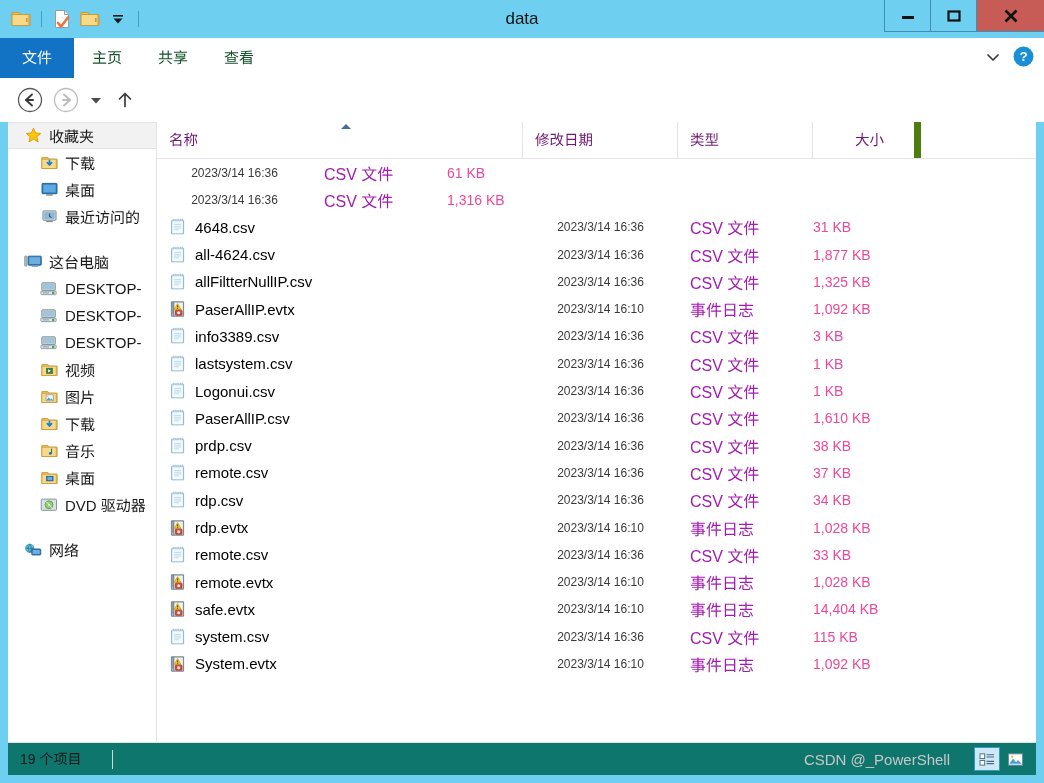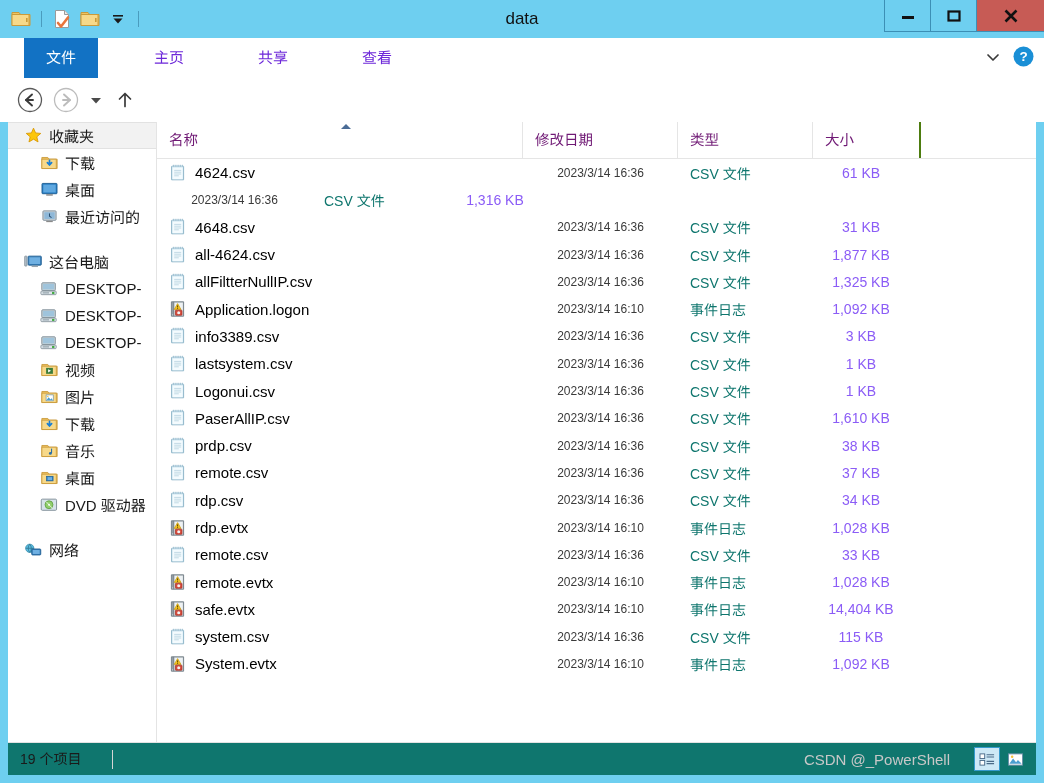--- a/index.html
+++ b/index.html
@@ -88,32 +88,31 @@
   #ribbon {
     position: absolute;
     left: 0; top: 38px;
     width: 1044px;
     height: 40px;
     background: #ffffff;
     border-bottom: 1px solid #dcdcdc;
   }
   #tabs {
     position: absolute;
-    left: 24px; top: 0;
+    left: 0; top: 0;
     height: 40px;
     display: flex;
     align-items: flex-start;
-    gap: 38px;
   }
   .tab {
     padding: 0 18px;
     height: 40px;
     line-height: 40px;
     font-size: 15px;
-    color: #6d28d9;
+    color: #14532d;
     cursor: default;
     white-space: nowrap;
   }
   .tab.file {
     background: #1272c4;
     color: #ffffff;
     padding: 0 22px;
   }
   #ribbon-right {
     position: absolute;
@@ -292,21 +291,21 @@
     height: 36px;
     line-height: 36px;
     font-size: 14.5px;
     color: #701a75;
     padding-left: 12px;
     box-sizing: border-box;
     border-right: 1px solid #e5e5e5;
     cursor: default;
     white-space: nowrap;
   }
-  .colhdr:last-child { border-right: 2px solid #4d7c0f; }
+  .colhdr:last-child { border-right: 7px solid #4d7c0f; text-align: center; }
   #col-name { width: 366px; }
   #col-date { width: 155px; }
   #col-type { width: 135px; }
   #col-size { width: 108px; }
   #sort-arrow {
     position: absolute;
     left: 184px; top: 2px;
     width: 0; height: 0;
     border-left: 5px solid transparent;
     border-right: 5px solid transparent;
@@ -340,31 +339,31 @@
     width: 155px;
     font-size: 12px;
     color: #3a3a3a;
     white-space: nowrap;
     box-sizing: border-box;
     text-align: center;
   }
   .cell-type {
     width: 135px;
     padding-left: 12px;
-    font-size: 14px;
-    color: #0f766e;
+    font-size: 16px;
+    color: #a21caf;
     white-space: nowrap;
     box-sizing: border-box;
   }
   .cell-size {
     width: 108px;
     padding-right: 12px;
-    text-align: center;
+    text-align: left;
     font-size: 14px;
-    color: #8b5cf6;
+    color: #ec4899;
     white-space: nowrap;
     box-sizing: border-box;
   }
 
   
   #statusbar {
     position: absolute;
     left: 8px; top: 742px;
     width: 1028px;
     height: 33px;
@@ -763,32 +762,20 @@
           <span>名称</span>
           <span id="sort-arrow"></span>
         </div>
         <div class="colhdr" id="col-date">修改日期</div>
         <div class="colhdr" id="col-type">类型</div>
         <div class="colhdr" id="col-size">大小</div>
       </div>
 
       <div id="rows">
           <div class="row">
-            <div class="cell-name">
-              <span class="file-ico">
-                <svg width="18" height="18" viewBox="0 0 18 18">
-      <path d="M2.6 2.4 h12 v13.4 h-12 Z" fill="#dff0f8" stroke="#8fb6c9" stroke-width="1"></path>
-      <path d="M3.8 3.6 h9.6 v11.6 h-9.6 Z" fill="#f4fbfe"></path>
-      <path d="M5.2 6.4 h7 M5.2 8.2 h7 M5.2 10 h7 M5.2 11.8 h4.6" stroke="#bcd6e2" stroke-width="0.9"></path>
-      <path d="M3.2 1.6 h11 v1.6 h-11 Z" fill="#c3dbe8"></path>
-      <path d="M4.4 0.8 v2 M6.2 0.8 v2 M8 0.8 v2 M9.8 0.8 v2 M11.6 0.8 v2 M13.4 0.8 v2" stroke="#8fb6c9" stroke-width="0.8"></path>
-    </svg>
-              </span>
-              <span>4624.csv</span>
-            </div>
             <div class="cell-date">2023/3/14 16:36</div>
             <div class="cell-type">CSV 文件</div>
             <div class="cell-size">61 KB</div>
           </div>
           <div class="row">
             <div class="cell-date">2023/3/14 16:36</div>
             <div class="cell-type">CSV 文件</div>
             <div class="cell-size">1,316 KB</div>
           </div>
           <div class="row">
@@ -850,21 +837,21 @@
       <path d="M4.6 1.8 v14.4" stroke="#78838b" stroke-width="0.9"></path>
       <path d="M3 3 h1.2 M3 5 h1.2 M3 7 h1.2 M3 9 h1.2 M3 11 h1.2 M3 13 h1.2" stroke="#5e696f" stroke-width="0.8"></path>
       <path d="M5.6 2.8 h8.2 v12.4 h-8.2 Z" fill="#eef2f4"></path>
       <path d="M8.6 3.6 L12 9.4 h-6.8 Z" fill="#f6c51e" stroke="#c79a0c" stroke-width="0.7" stroke-linejoin="round"></path>
       <path d="M8.6 5.4 v2.1" stroke="#5a4500" stroke-width="1"></path>
       <circle cx="8.6" cy="8.5" r="0.5" fill="#5a4500"></circle>
       <rect x="6.4" y="10.2" width="6.6" height="5" rx="0.6" fill="#d94b3c" stroke="#a3332a" stroke-width="0.8"></rect>
       <circle cx="9.7" cy="12.7" r="1.5" fill="#f3f3f3"></circle>
     </svg>
               </span>
-              <span>Application.logon</span>
+              <span>PaserAllIP.evtx</span>
             </div>
             <div class="cell-date">2023/3/14 16:10</div>
             <div class="cell-type">事件日志</div>
             <div class="cell-size">1,092 KB</div>
           </div>
           <div class="row">
             <div class="cell-name">
               <span class="file-ico">
                 <svg width="18" height="18" viewBox="0 0 18 18">
       <path d="M2.6 2.4 h12 v13.4 h-12 Z" fill="#dff0f8" stroke="#8fb6c9" stroke-width="1"></path>

